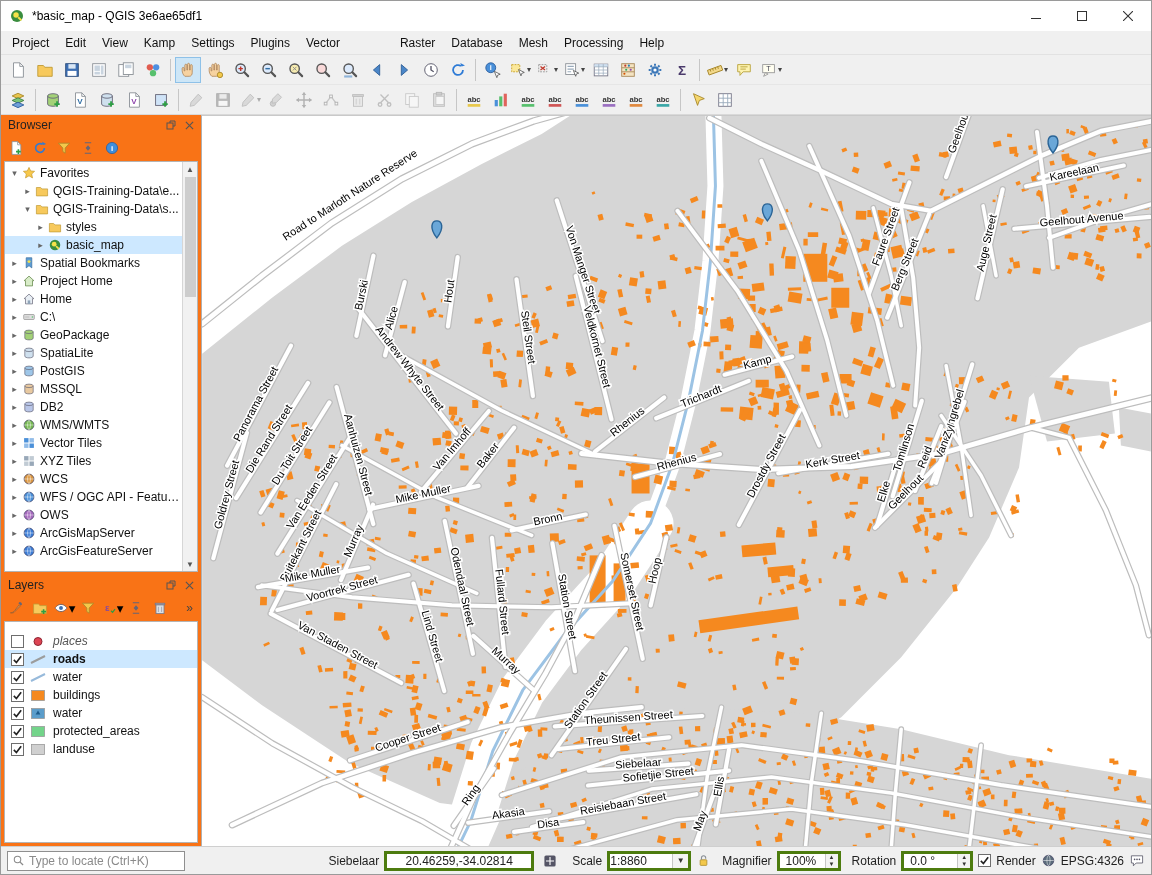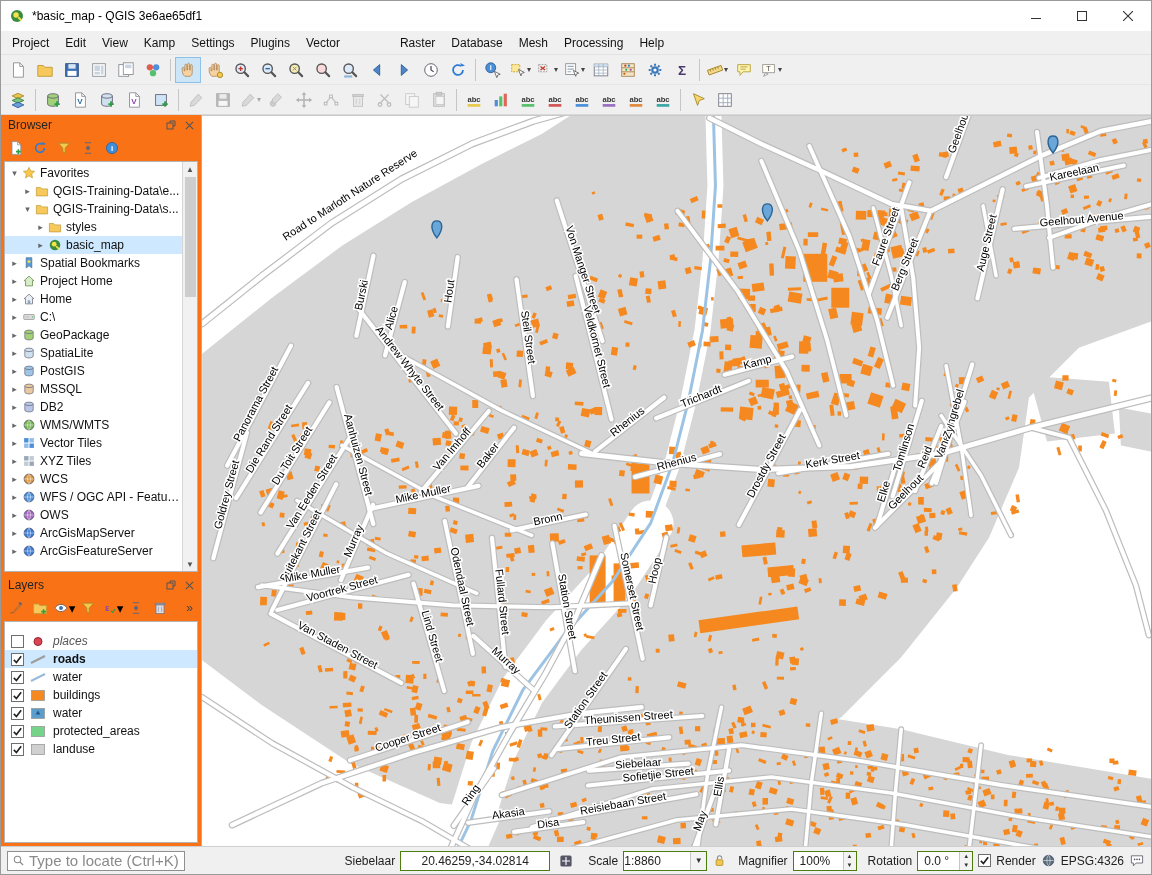--- a/index.html
+++ b/index.html
@@ -51,24 +51,24 @@
   .lcheck{width:13px;height:13px;border:1px solid #6e6e6e;background:#fff;margin:0 5px 0 6px;flex:none;display:flex;align-items:center;justify-content:center;}
   .lsym{width:18px;height:13px;margin-right:6px;flex:none;display:flex;align-items:center;justify-content:center;}
   .lname{font-size:12px;color:#111;}
   .lname.bold{font-weight:bold;}
   .lname.italic{font-style:italic;color:#555;}
   .map-area{flex:1;background:#fff;border-left:1px solid #b0b0b0;border-top:1px solid #c9c9c9;overflow:hidden;}
   #map-svg{display:block;}
   
   .statusbar{height:28px;background:#f0f0f0;border-top:1px solid #cfcfcf;display:flex;align-items:center;padding:0 6px;gap:5px;font-size:12px;color:#222;flex:none;}
   .locate{width:178px;height:20px;border:1px solid #8f8f8f;background:#fff;display:flex;align-items:center;padding:0 4px;gap:4px;flex:none;}
-  .locate input{border:none;outline:none;flex:1;font-size:15px;color:#333;min-width:0;}
+  .locate input{border:none;outline:none;flex:1;font-size:12px;color:#333;min-width:0;}
   .locate input::placeholder{color:#8a8a8a;}
   .sb-label{margin-left:6px;flex:none;}
-  .sb-box{height:20px;border:1px solid #4d7c0f;background:#fff;display:flex;align-items:center;justify-content:center;padding:0 4px;flex:none;}
+  .sb-box{height:20px;border:3px solid #4d7c0f;background:#fff;display:flex;align-items:center;justify-content:center;padding:0 4px;flex:none;}
   .coord-box{width:150px;}
   .combo{width:84px;justify-content:space-between;padding:0;}
   .combo .ctext{}
   .combo .arrow{width:16px;align-self:stretch;display:flex;align-items:center;justify-content:center;border-left:1px solid #c6c6c6;font-size:8px;color:#333;background:#f3f3f3;}
   .spin{position:relative;padding-right:15px;justify-content:flex-start;padding-left:6px;}
   .spin .arrows{position:absolute;right:0;top:0;bottom:0;width:13px;display:flex;flex-direction:column;border-left:1px solid #c6c6c6;}
   .spin .arrows span{flex:1;display:flex;align-items:center;justify-content:center;font-size:6px;color:#333;background:#f3f3f3;}
   .checkbox{width:13px;height:13px;border:1px solid #6e6e6e;background:#fff;display:inline-flex;align-items:center;justify-content:center;flex:none;}
   .sb-icon{display:inline-flex;flex:none;align-items:center;}
 </style>
@@ -2433,21 +2433,21 @@
       </span>
     <span class="sb-label">Magnifier</span>
     <div class="sb-box spin" style="width:64px">
       <span>100%</span>
       <span class="arrows">
           <span>▲</span>
           <span>▼</span>
         </span>
     </div>
     <span class="sb-label">Rotation</span>
-    <div class="sb-box spin" style="width:56px">
+    <div class="sb-box spin" style="width:72px">
       <span>0.0 °</span>
       <span class="arrows">
           <span>▲</span>
           <span>▼</span>
         </span>
     </div>
     <span class="checkbox">
         <svg width="11" height="11" viewBox="0 0 12 12">
           <path d="M2 6.5l2.8 2.8L10 2.5" fill="none" stroke="#222" stroke-width="1.8"></path>
         </svg>

